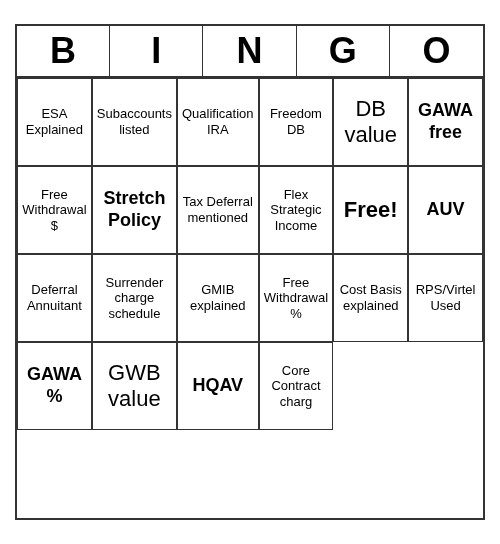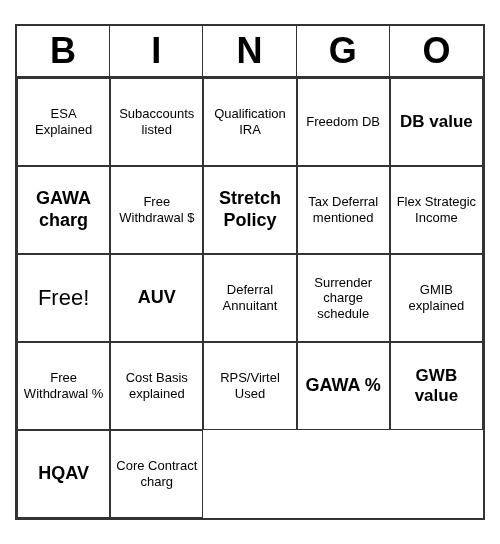--- a/index.html
+++ b/index.html
@@ -27,65 +27,65 @@
       font-size: 36px;
       font-weight: bold;
       padding: 4px 0;
       border-right: 1px solid #333;
     }
     .bingo-header-cell:last-child {
       border-right: none;
     }
     .bingo-grid {
       display: grid;
-      grid-template-columns: repeat(5, 1fr);
+      grid-template-columns: repeat(6, 1fr);
       grid-template-rows: repeat(5, 1fr);
     }
     .cell {
       border: 1px solid #333;
       display: flex;
       align-items: center;
       justify-content: center;
       text-align: center;
       min-height: 88px;
       padding: 4px;
       font-size: 13px;
       line-height: 1.2;
     }
     .cell.large-text {
-      font-size: 17px;
-      font-weight: bold;
+      font-size: 22px;
+      font-weight: normal;
     }
     .cell.medium-text {
       font-size: 18px;
       font-weight: bold;
     }
     .cell.free-cell {
       font-size: 22px;
-      font-weight: normal;
+      font-weight: bold;
     }
   </style>
 </head>
 <body>
 
 <div class="bingo-card">
   <div class="bingo-header">
   <div class="bingo-header-cell">B</div>
       <div class="bingo-header-cell">I</div>
       <div class="bingo-header-cell">N</div>
       <div class="bingo-header-cell">G</div>
       <div class="bingo-header-cell">O</div>
     </div>
   <div class="bingo-grid">
   <div class="cell">ESA Explained</div>
       <div class="cell">Subaccounts listed</div>
       <div class="cell">Qualification IRA</div>
       <div class="cell">Freedom DB</div>
       <div class="cell large-text">DB value</div>
-      <div class="cell medium-text">GAWA charg</div>
+      <div class="cell medium-text">GAWA free</div>
       <div class="cell">Free Withdrawal $</div>
       <div class="cell medium-text">Stretch Policy</div>
       <div class="cell">Tax Deferral mentioned</div>
       <div class="cell">Flex Strategic Income</div>
       <div class="cell free-cell">Free!</div>
       <div class="cell medium-text">AUV</div>
       <div class="cell">Deferral Annuitant</div>
       <div class="cell">Surrender charge schedule</div>
       <div class="cell">GMIB explained</div>
       <div class="cell">Free Withdrawal %</div>

